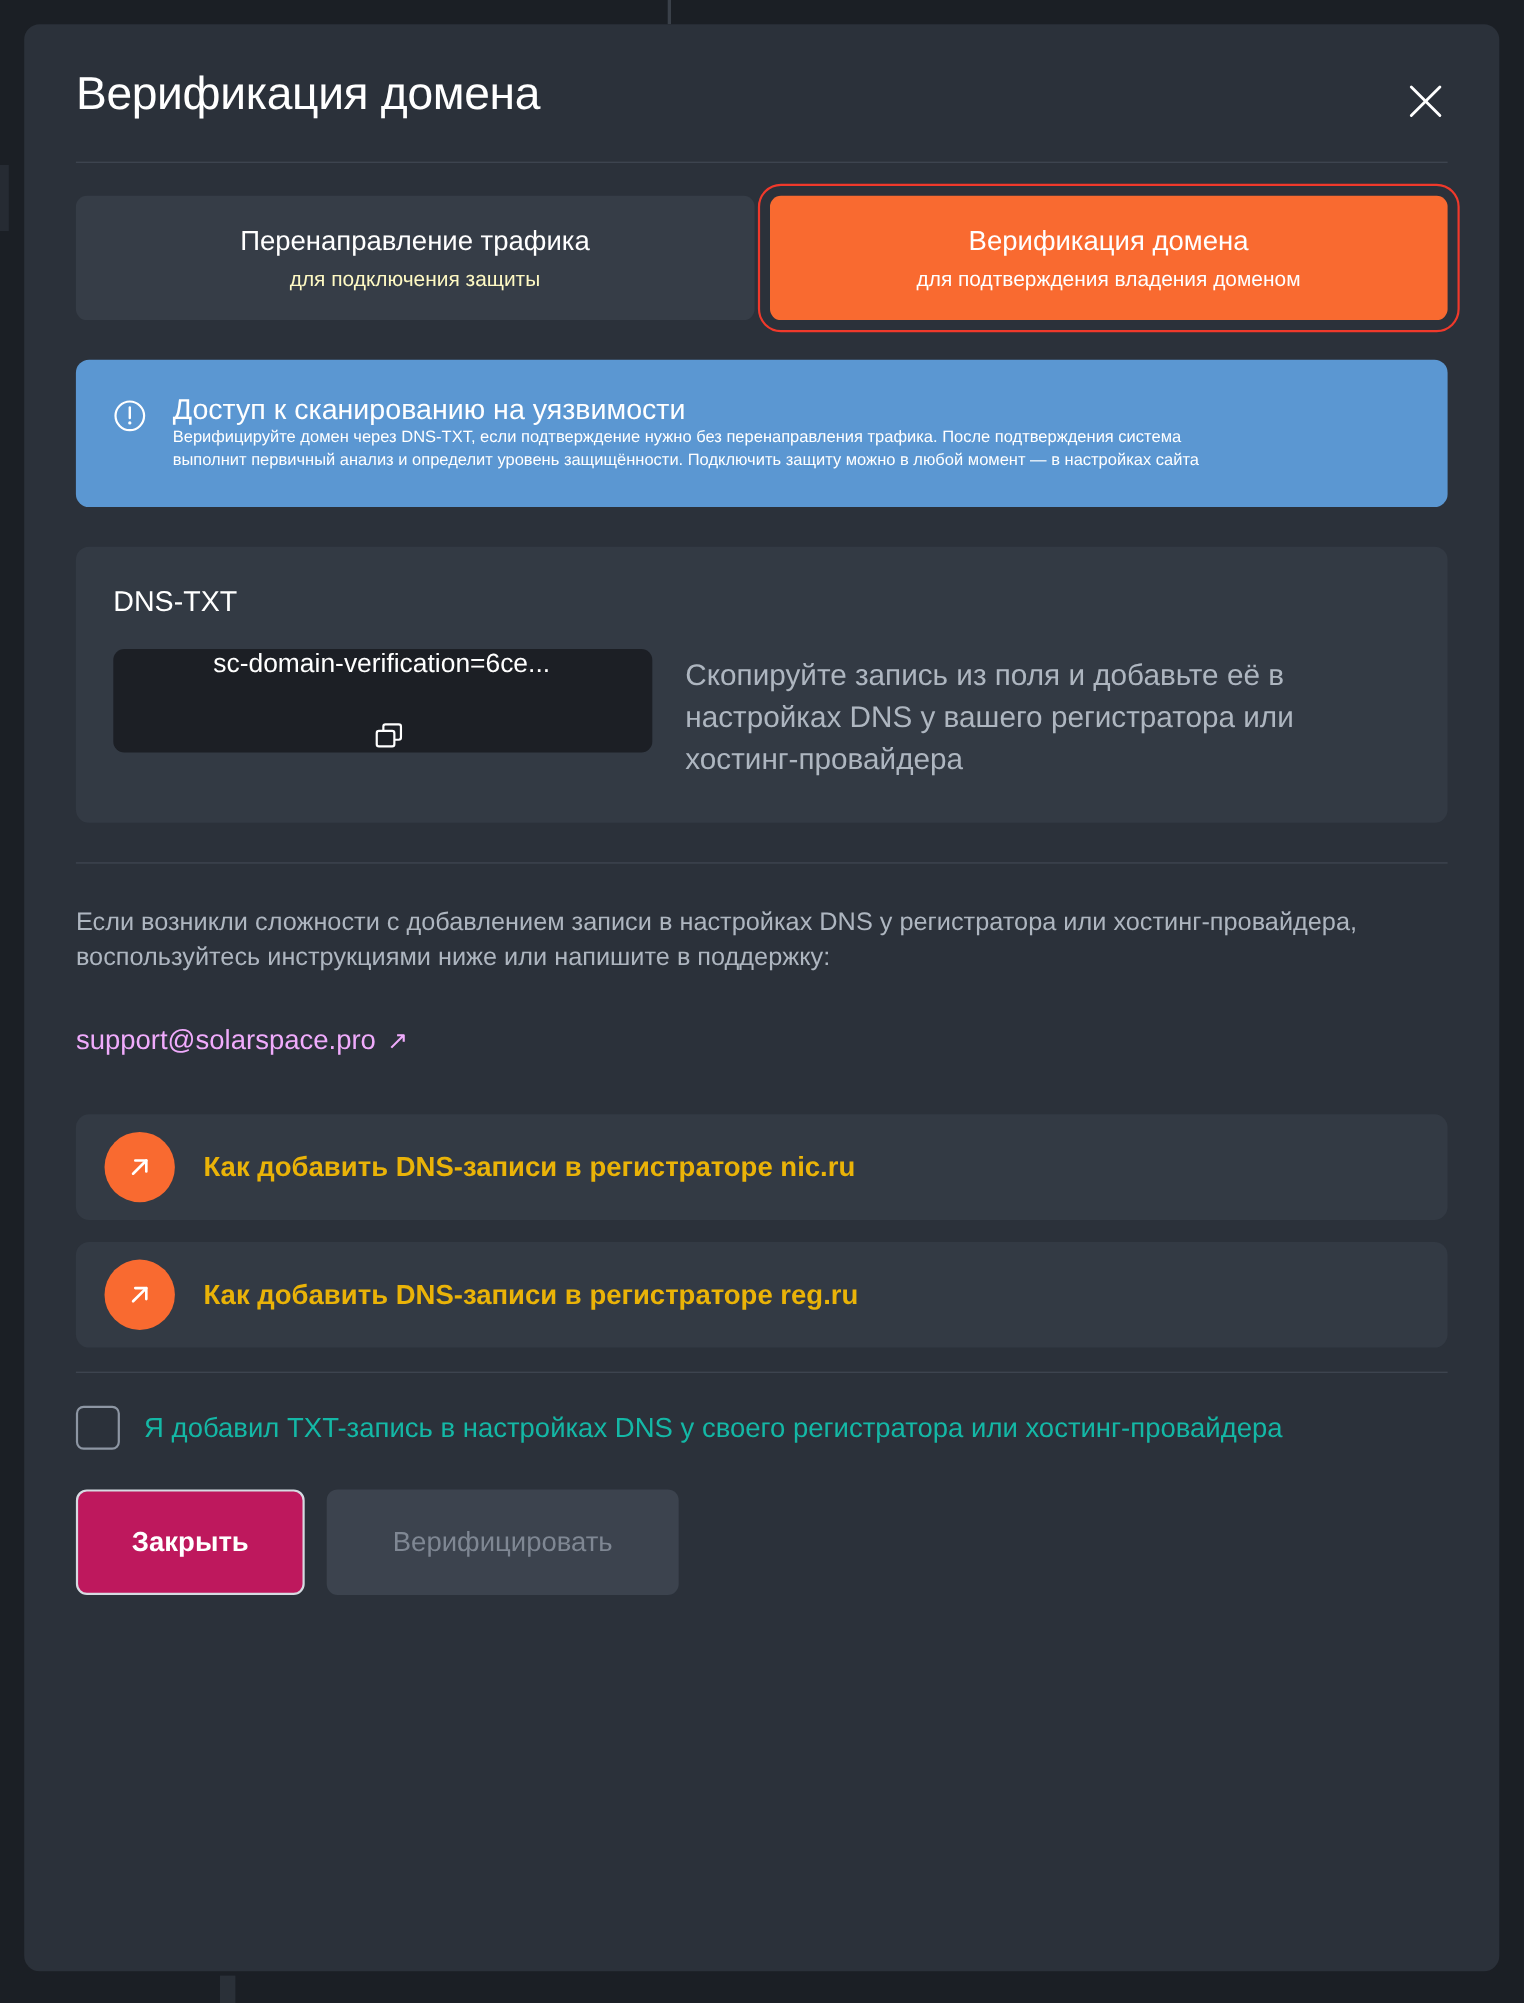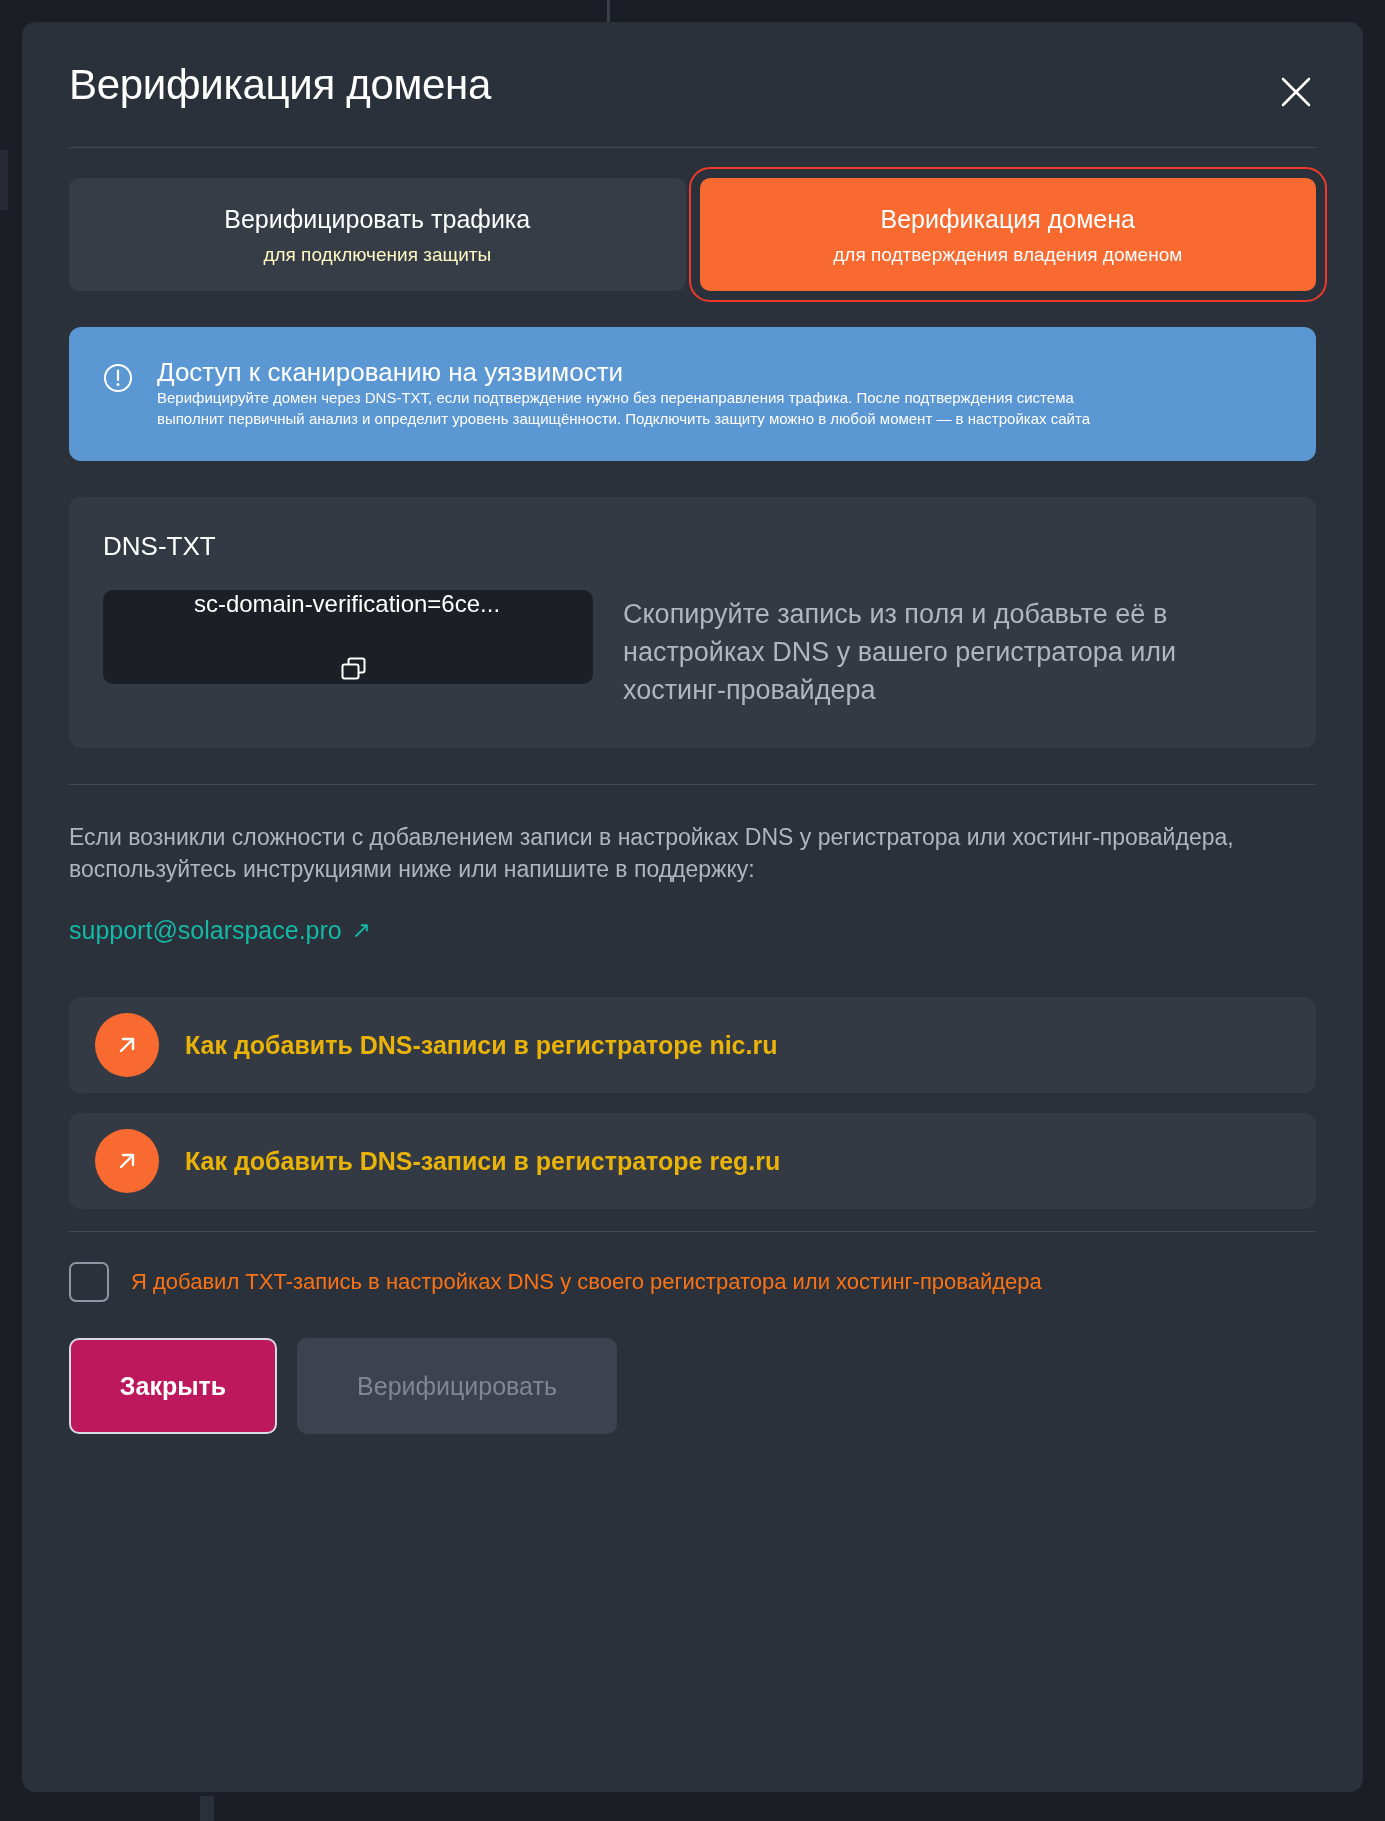--- a/index.html
+++ b/index.html
@@ -205,22 +205,22 @@
   .help-text {
     margin-top: 36px;
     font-size: 23px;
     color: #aeb6c0;
     line-height: 1.42;
   }
   .support-link {
     display: inline-flex;
     align-items: center;
     gap: 10px;
-    margin-top: 30px;
-    color: #14b8a6;
+    margin-top: 46px;
+    color: #f0abfc;
     font-size: 25px;
     cursor: pointer;
     text-decoration: none;
     text-align: right;
   }
   .support-link .arrow-glyph {
     font-size: 23px;
     line-height: 1;
   }
 
@@ -269,22 +269,22 @@
   .checkbox-box {
     width: 40px;
     height: 40px;
     border: 2px solid #8d96a3;
     border-radius: 7px;
     background: transparent;
     cursor: pointer;
     flex: 0 0 auto;
   }
   .checkbox-label {
-    font-size: 22px;
-    color: #f97316;
+    font-size: 25px;
+    color: #14b8a6;
   }
   .footer-actions {
     display: flex;
     gap: 20px;
     margin-top: 36px;
   }
   .btn {
     border-radius: 10px;
     height: 96px;
     font-size: 25px;
@@ -330,21 +330,21 @@
           <line x1="30" y1="4" x2="4" y2="30" stroke="#ffffff" stroke-width="2.6" stroke-linecap="round"></line>
         </svg>
       </div>
     </div>
 
     <div class="divider"></div>
 
     
     <div class="tabs">
       <div class="tab">
-        <div class="tab-title">Верифицировать трафика</div>
+        <div class="tab-title">Перенаправление трафика</div>
         <div class="tab-sub">для подключения защиты</div>
       </div>
       <div class="tab tab-active">
         <div class="tab-title">Верификация домена</div>
         <div class="tab-sub">для подтверждения владения доменом</div>
       </div>
     </div>
 
     
     <div class="info-banner">

